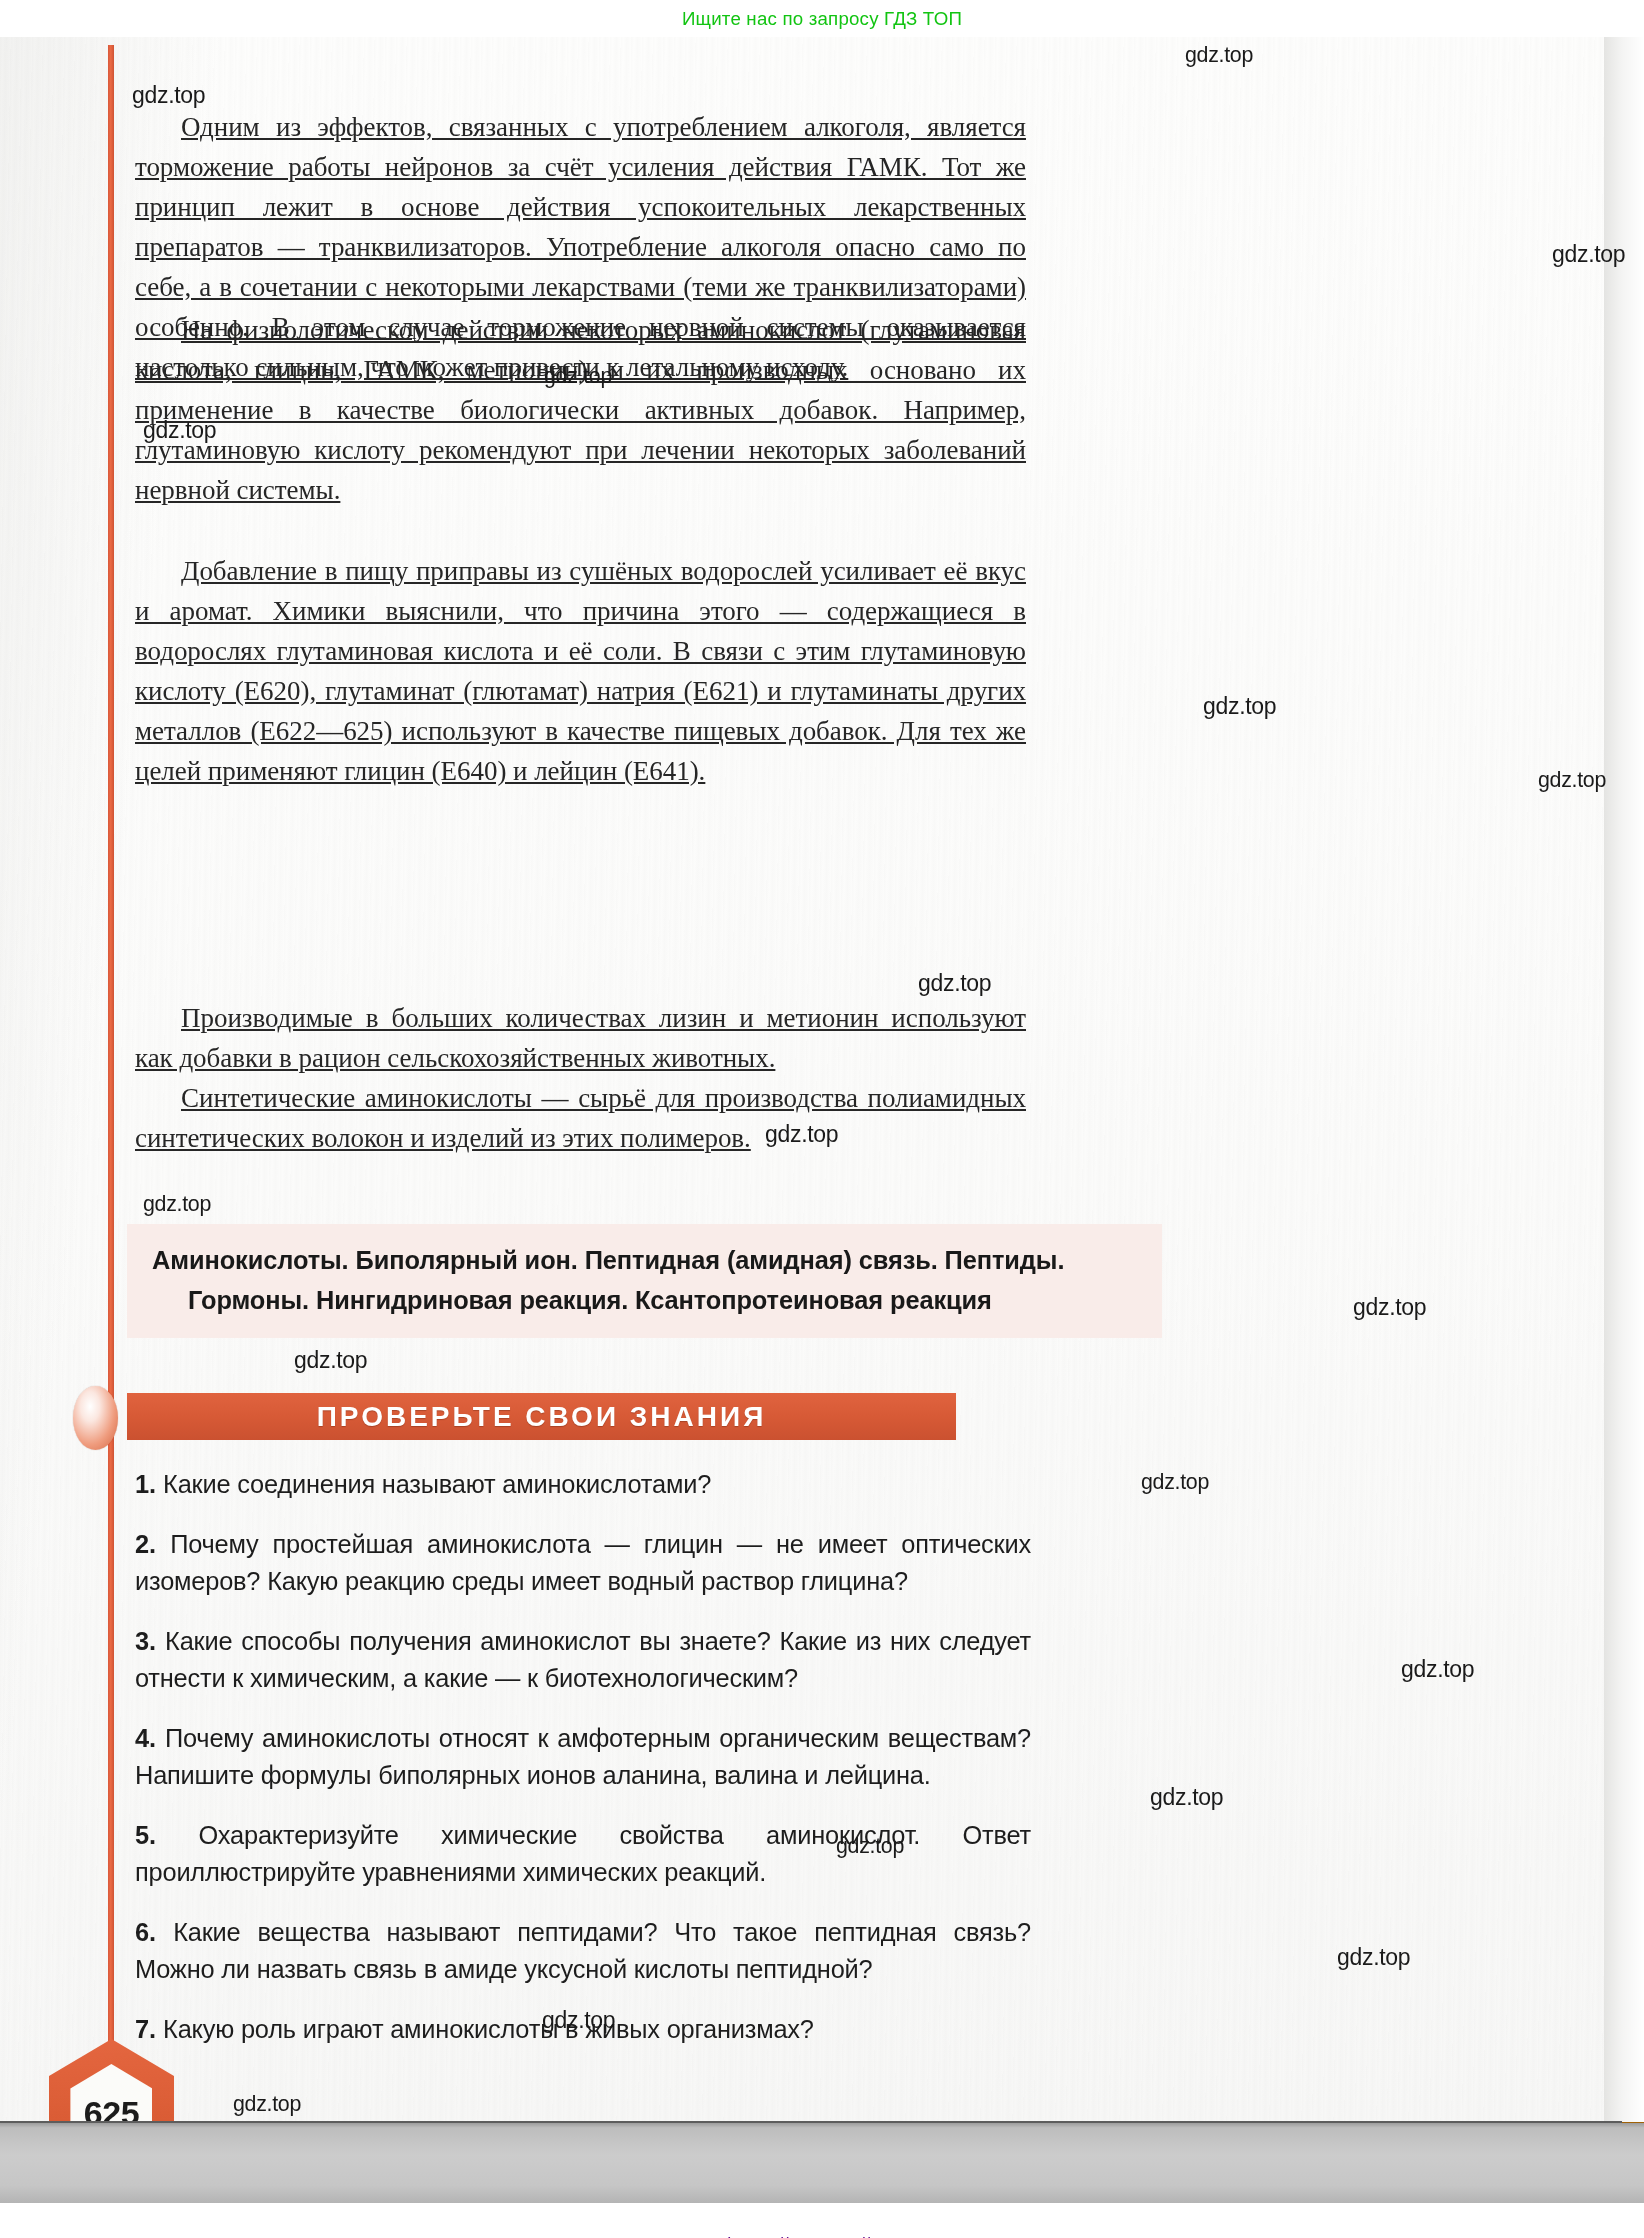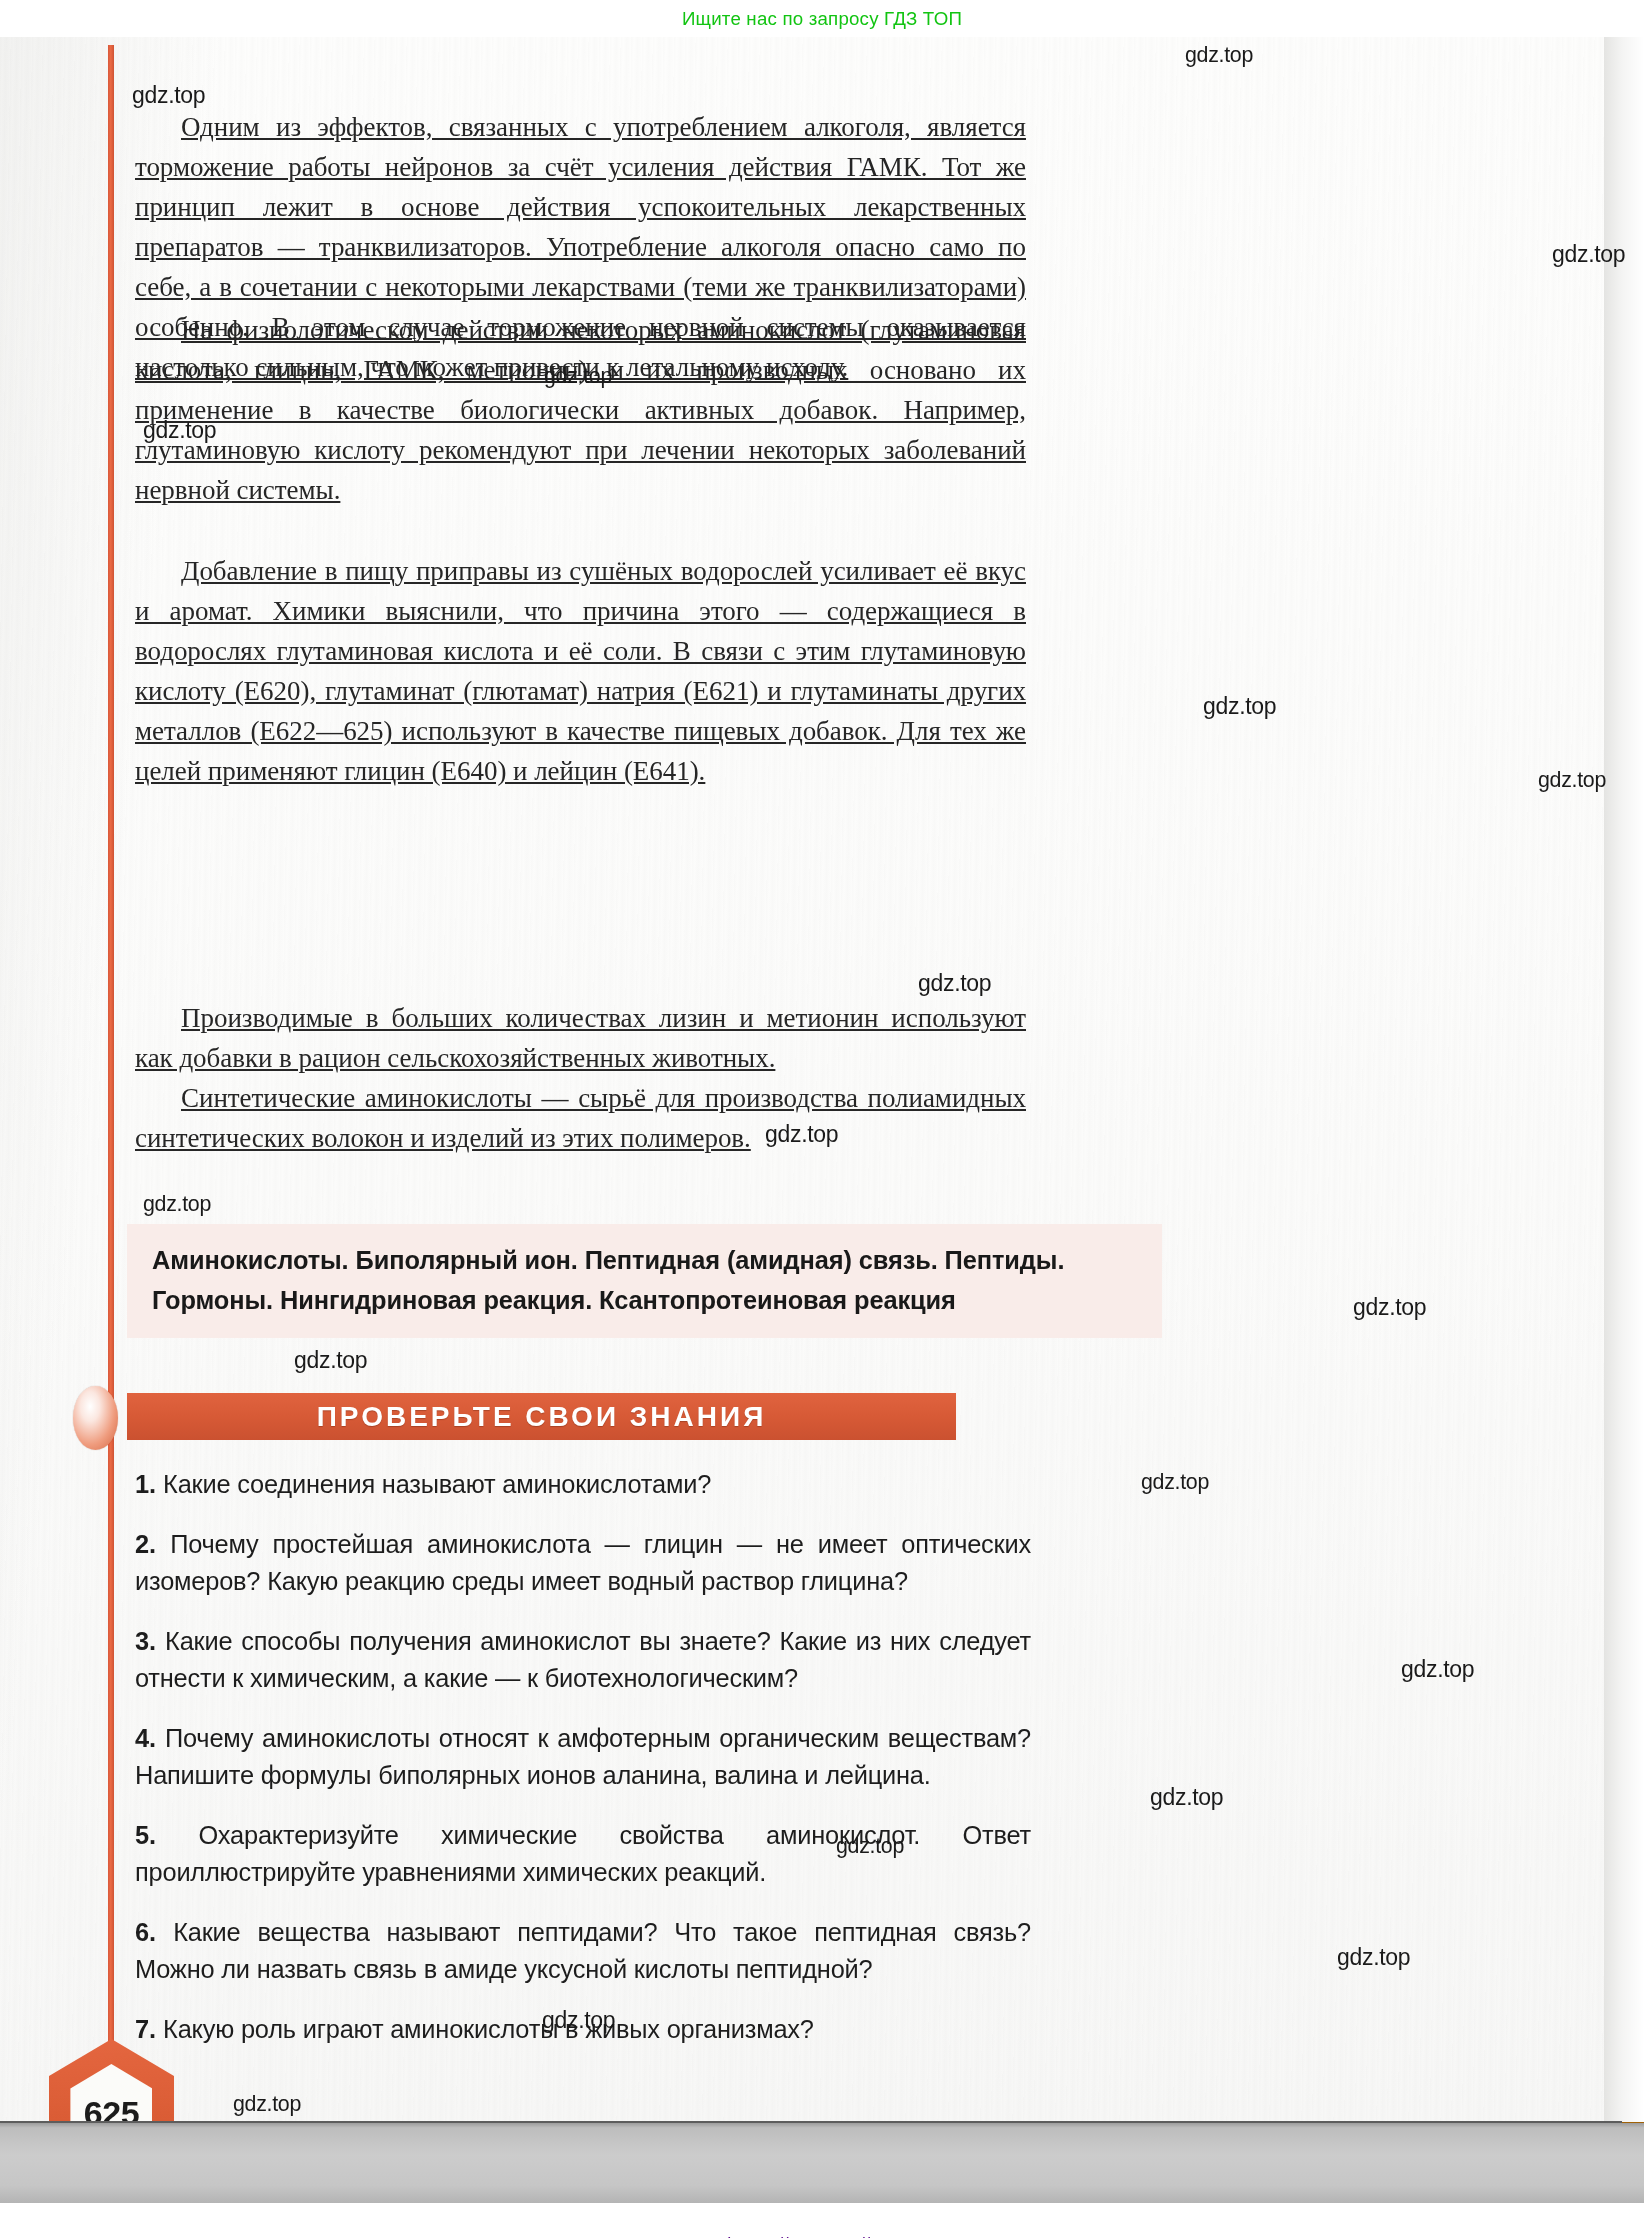--- a/index.html
+++ b/index.html
@@ -289,21 +289,21 @@
   <div class="col" style="top:998px;">
     <p class="body">Производимые в больших количествах лизин и метионин используют как добавки в рацион сельскохозяйственных животных.</p>
   </div>
   <div class="col" style="top:1078px;">
     <p class="body">Синтетические аминокислоты — сырьё для производства полиамидных синтетических волокон и изделий из этих полимеров.</p>
   </div>
 
   <div class="terms-box">
     <div class="terms-text">
       <span style="display: block;">Аминокислоты. Биполярный ион. Пептидная (амидная) связь. Пептиды.</span>
-      <span style="display: block;">Гормоны. Нингидриновая реакция. Ксантопротеиновая реакция</span>
+      <span style="display: block; margin-left: 36px;">Гормоны. Нингидриновая реакция. Ксантопротеиновая реакция</span>
     </div>
   </div>
 
   <div class="banner">
     <span class="banner-title">ПРОВЕРЬТЕ СВОИ ЗНАНИЯ</span>
   </div>
   <div class="banner-bead"></div>
 
   <div class="questions">
     <p class="q"><span class="num">1.</span> <span>Какие соединения называют аминокислотами?</span></p>

